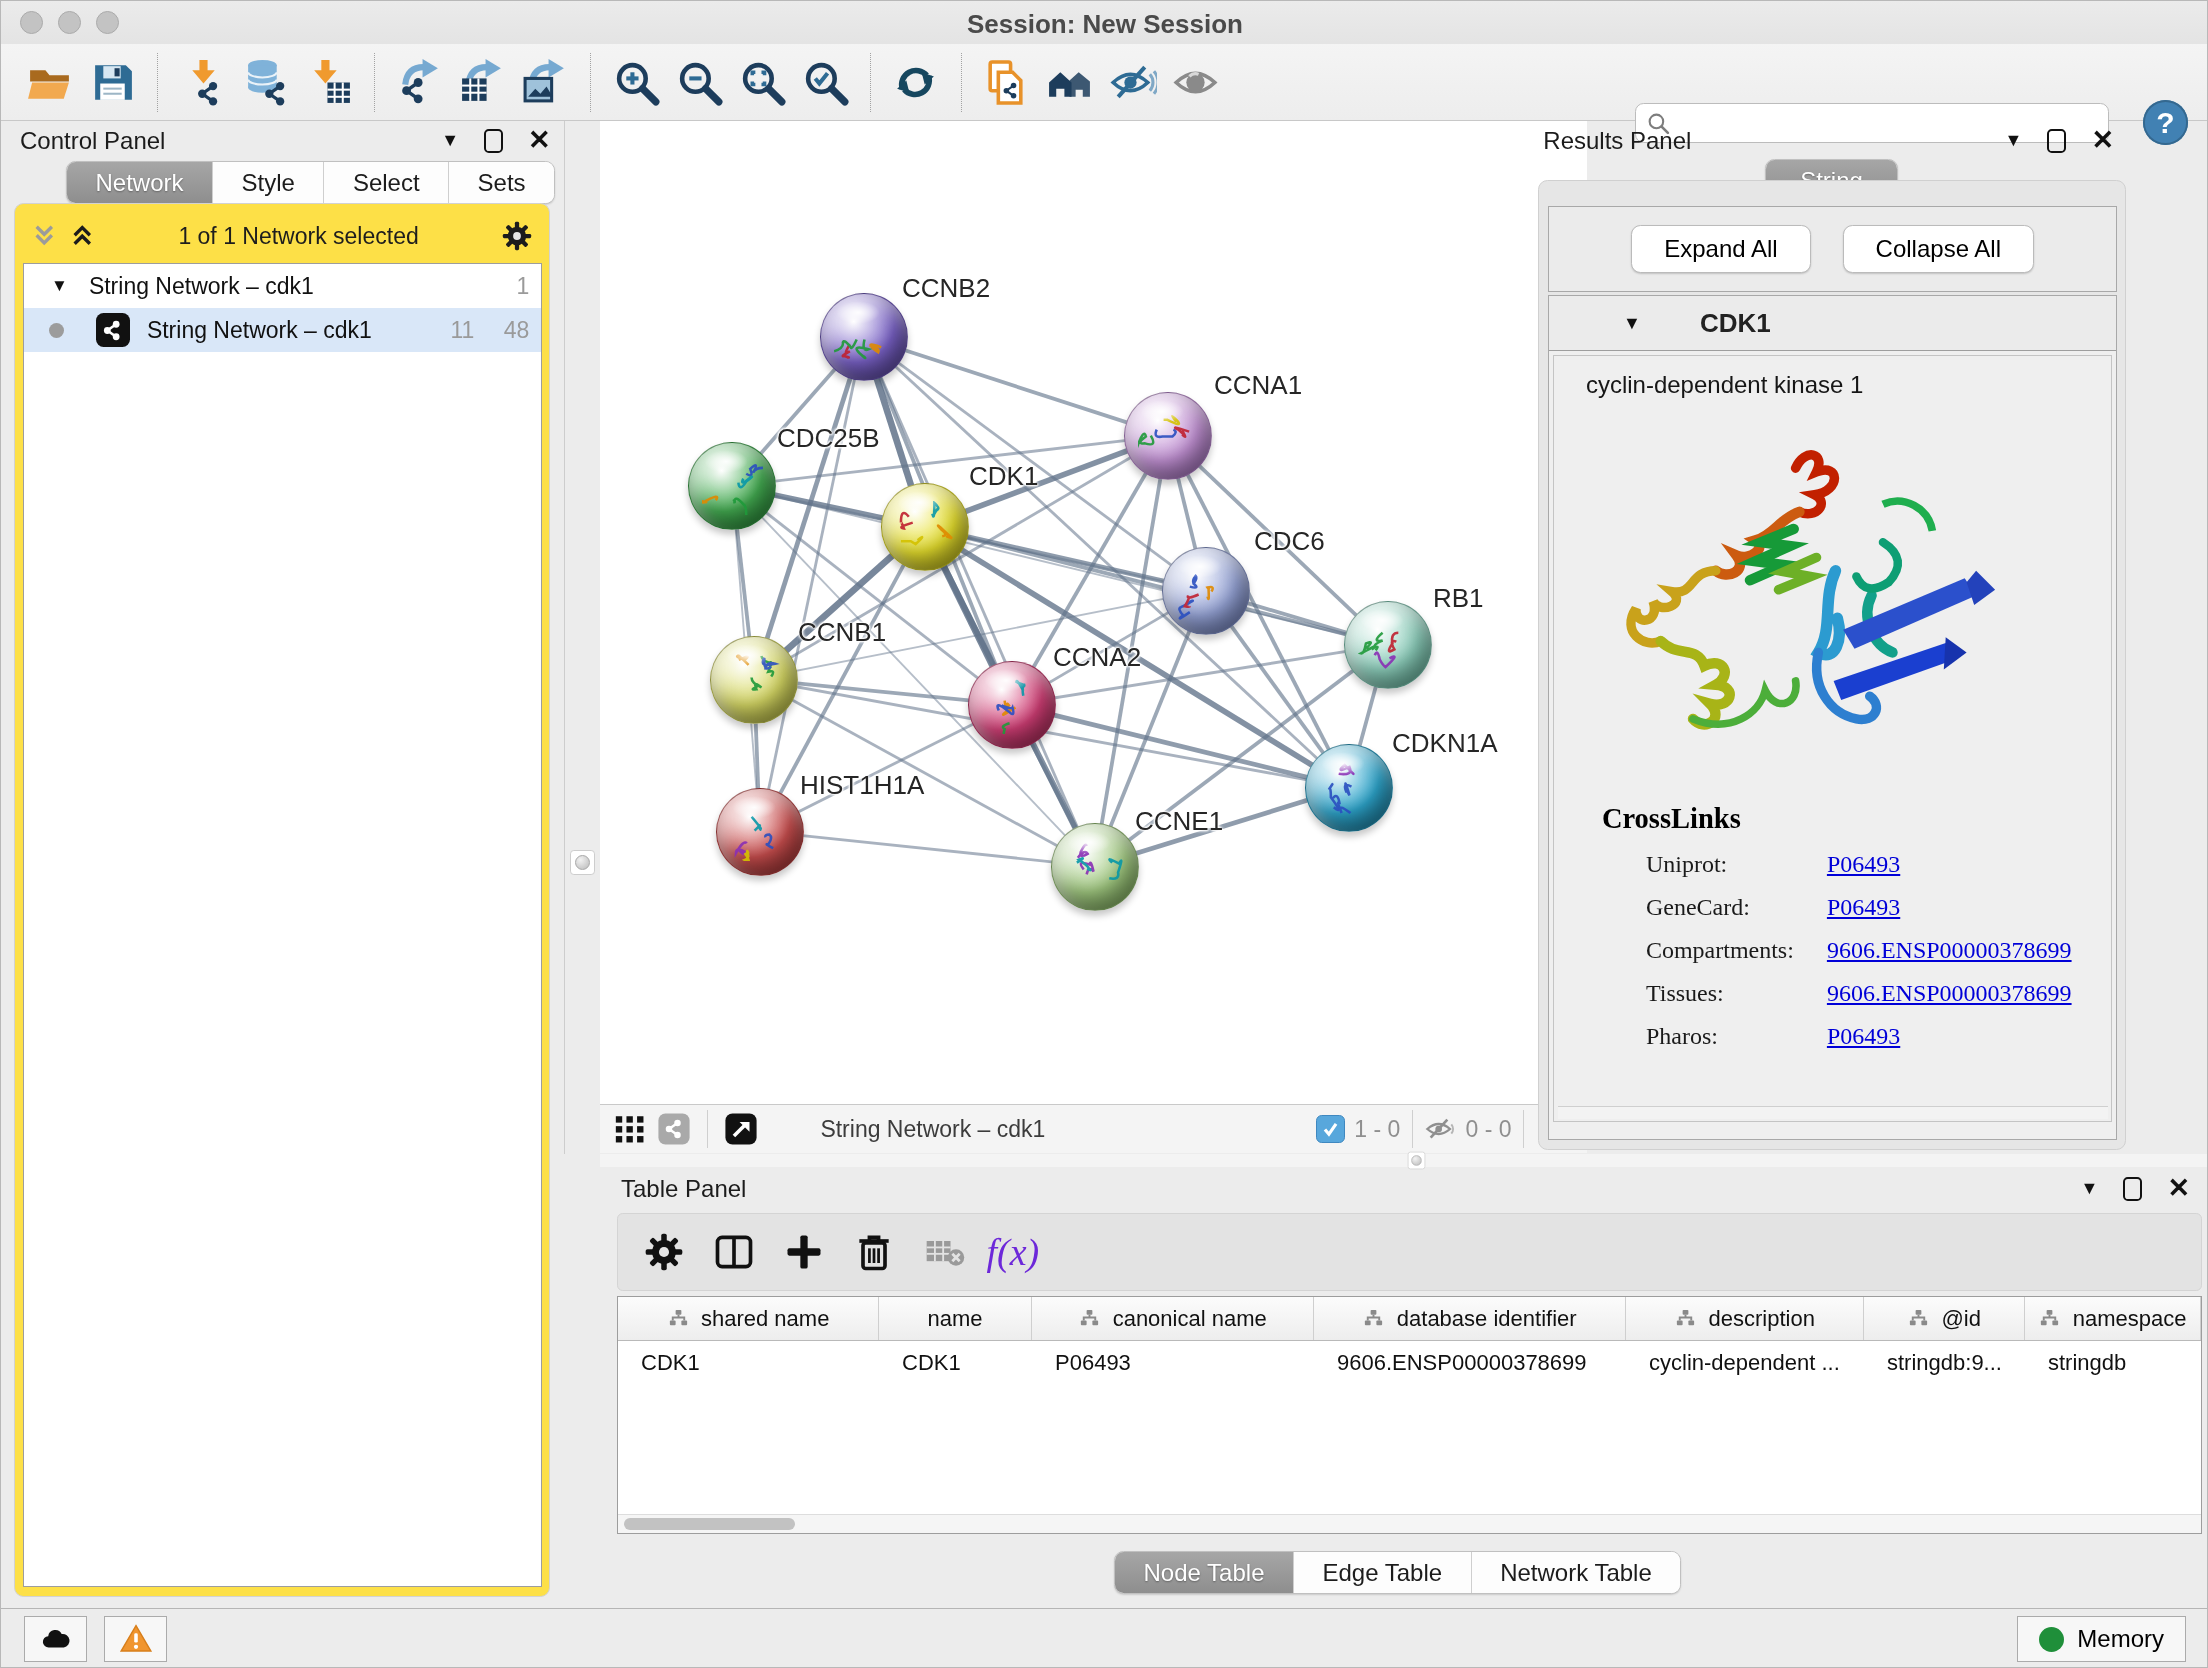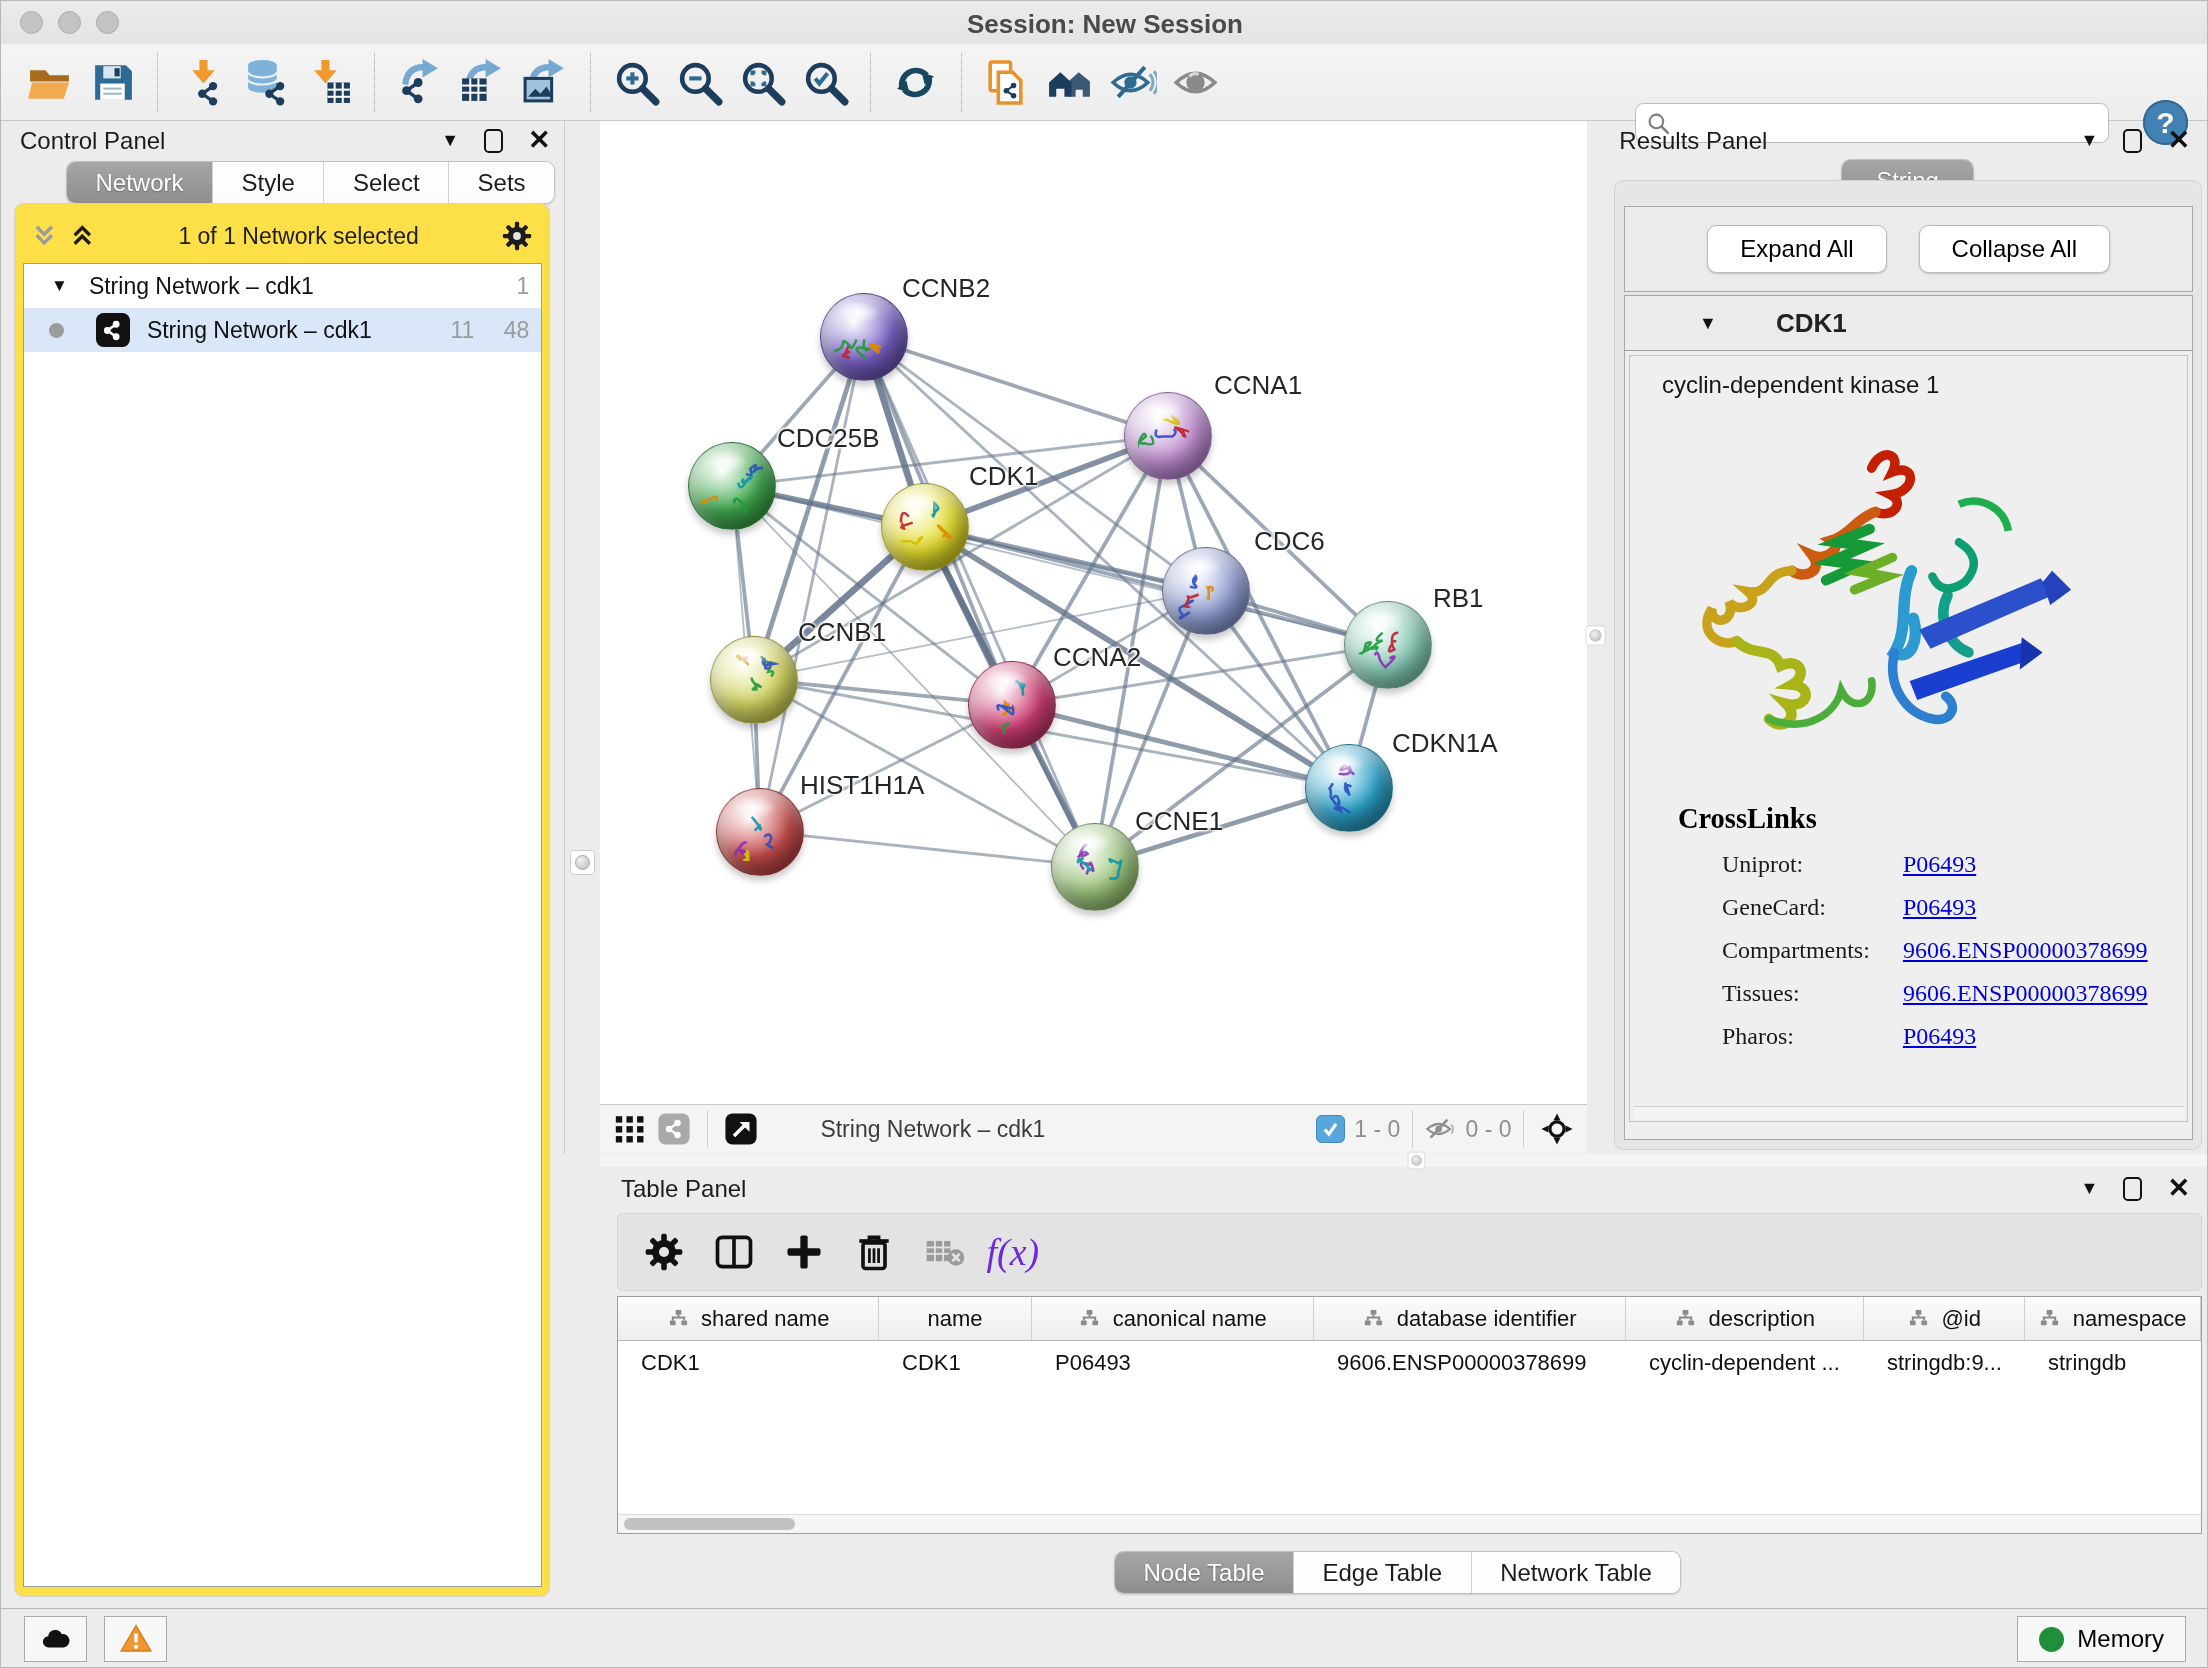--- a/index.html
+++ b/index.html
@@ -96,21 +96,21 @@
   .vt-btn{ background:none;border:none;cursor:pointer; width:44px;height:42px; display:flex;align-items:center;justify-content:center;}
   .vt-btn svg{ width:34px; height:34px;}
   .vt-sep{ width:0; height:38px; border-left:1px solid #cfcfcf; margin:0 11.4px;}
   .vt-title{ font-size:23px; color:#3c3c3c; margin-left:57px; flex:1;}
   .vt-badge{ display:flex; align-items:center; gap:9.5px; font-size:23px; color:#8f8f8f;}
   .vt-check{ width:28.5px;height:28.5px;border-radius:5.7px;background:#58a7dc;border:1px solid #3f88c0;
      display:flex;align-items:center;justify-content:center;}
   .vt-check svg{width:19px;height:19px;}
 
   
-  .results-panel{ position:absolute; left:1605px; top:120px; width:603px; height:1033px;}
+  .results-panel{ position:absolute; left:1529px; top:120px; width:603px; height:1033px;}
   .rp-head{ position:absolute; left:13.3px; right:19px; top:5.7px; display:flex; align-items:center; justify-content:space-between;}
   .rp-tab{ position:absolute; left:0; width:603px; top:38px; text-align:center;}
   .rp-tab .seg button{ padding:6.7px 34px; }
   .rp-box{ position:absolute; left:7.6px; top:59px; width:588px; height:970px;
      background:#e6e6e6; border:1px solid #d0d0d0; border-radius:9.5px;}
   .rp-actions{ position:absolute; left:9.5px; top:25px; width:569px; height:86px; background:#ebebeb;
      border:1px solid #a8a8a8; display:flex; align-items:center; justify-content:center; gap:32px;}
   .rp-actions button{ font-size:24px; padding:8.6px 32px; background:#fff; border:1px solid #bbb;
      border-radius:9.5px; cursor:pointer; box-shadow:0 1px 1.9px rgba(0,0,0,.18); font-family:"Liberation Sans",sans-serif;}
   .rp-main{ position:absolute; left:9.5px; top:114px; width:569px; height:845px; background:#efefef; border:1px solid #a8a8a8;}

